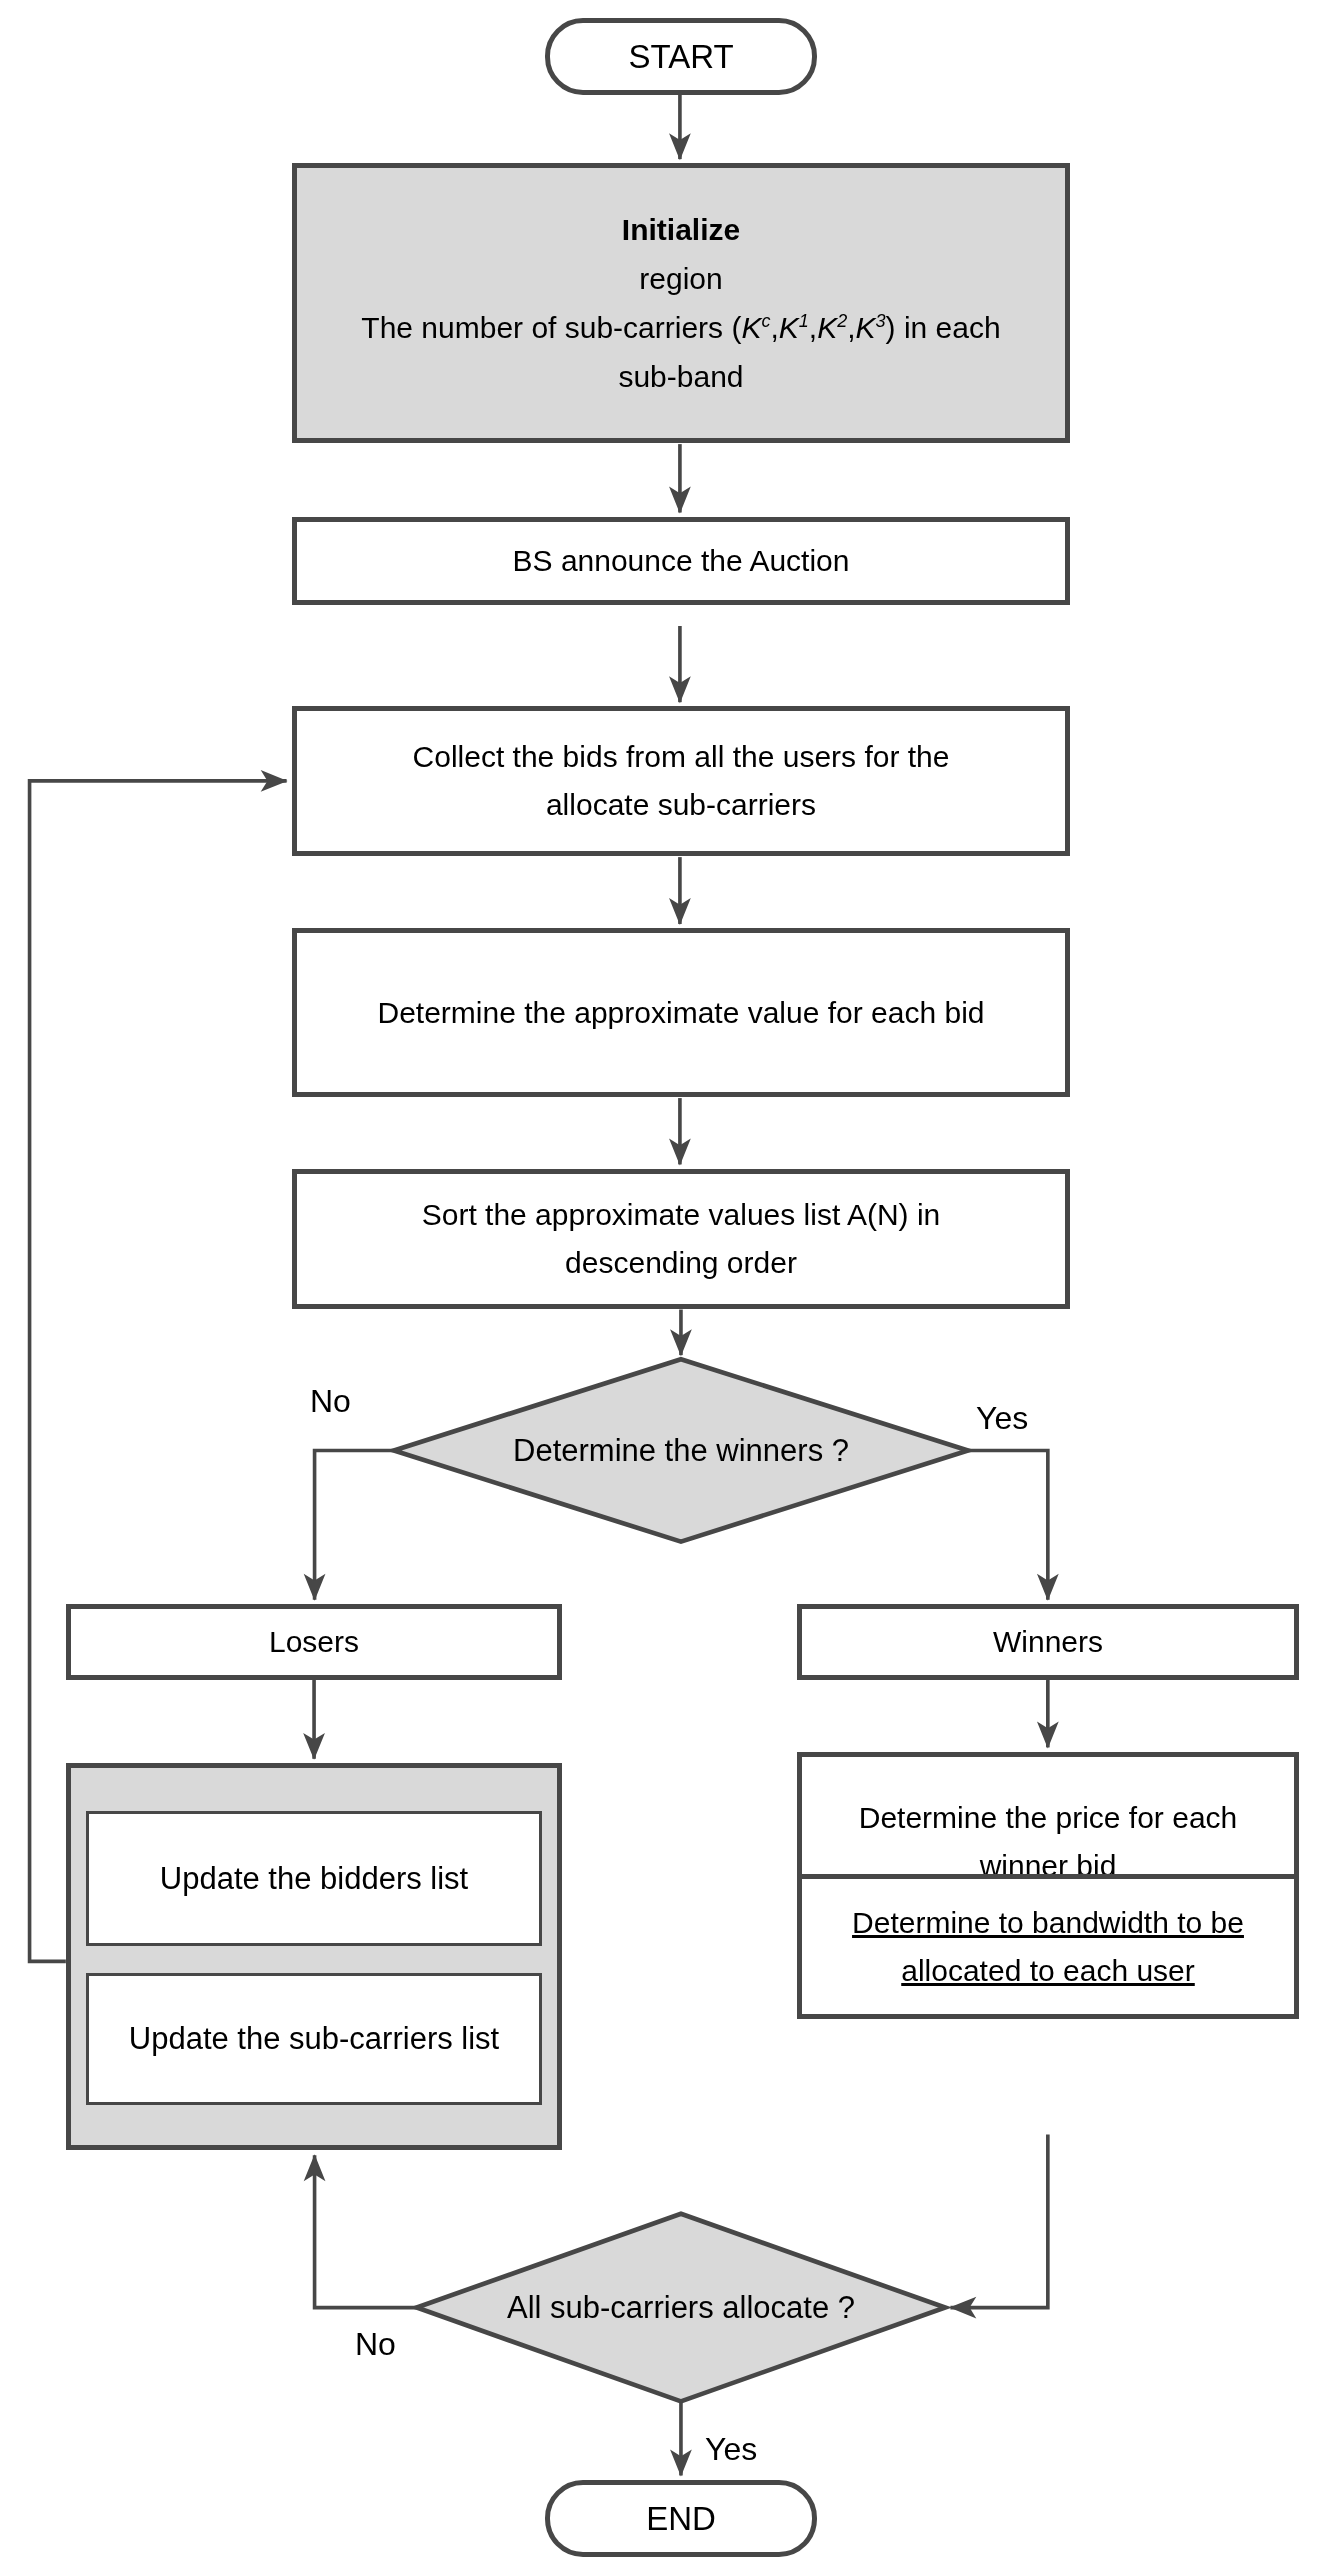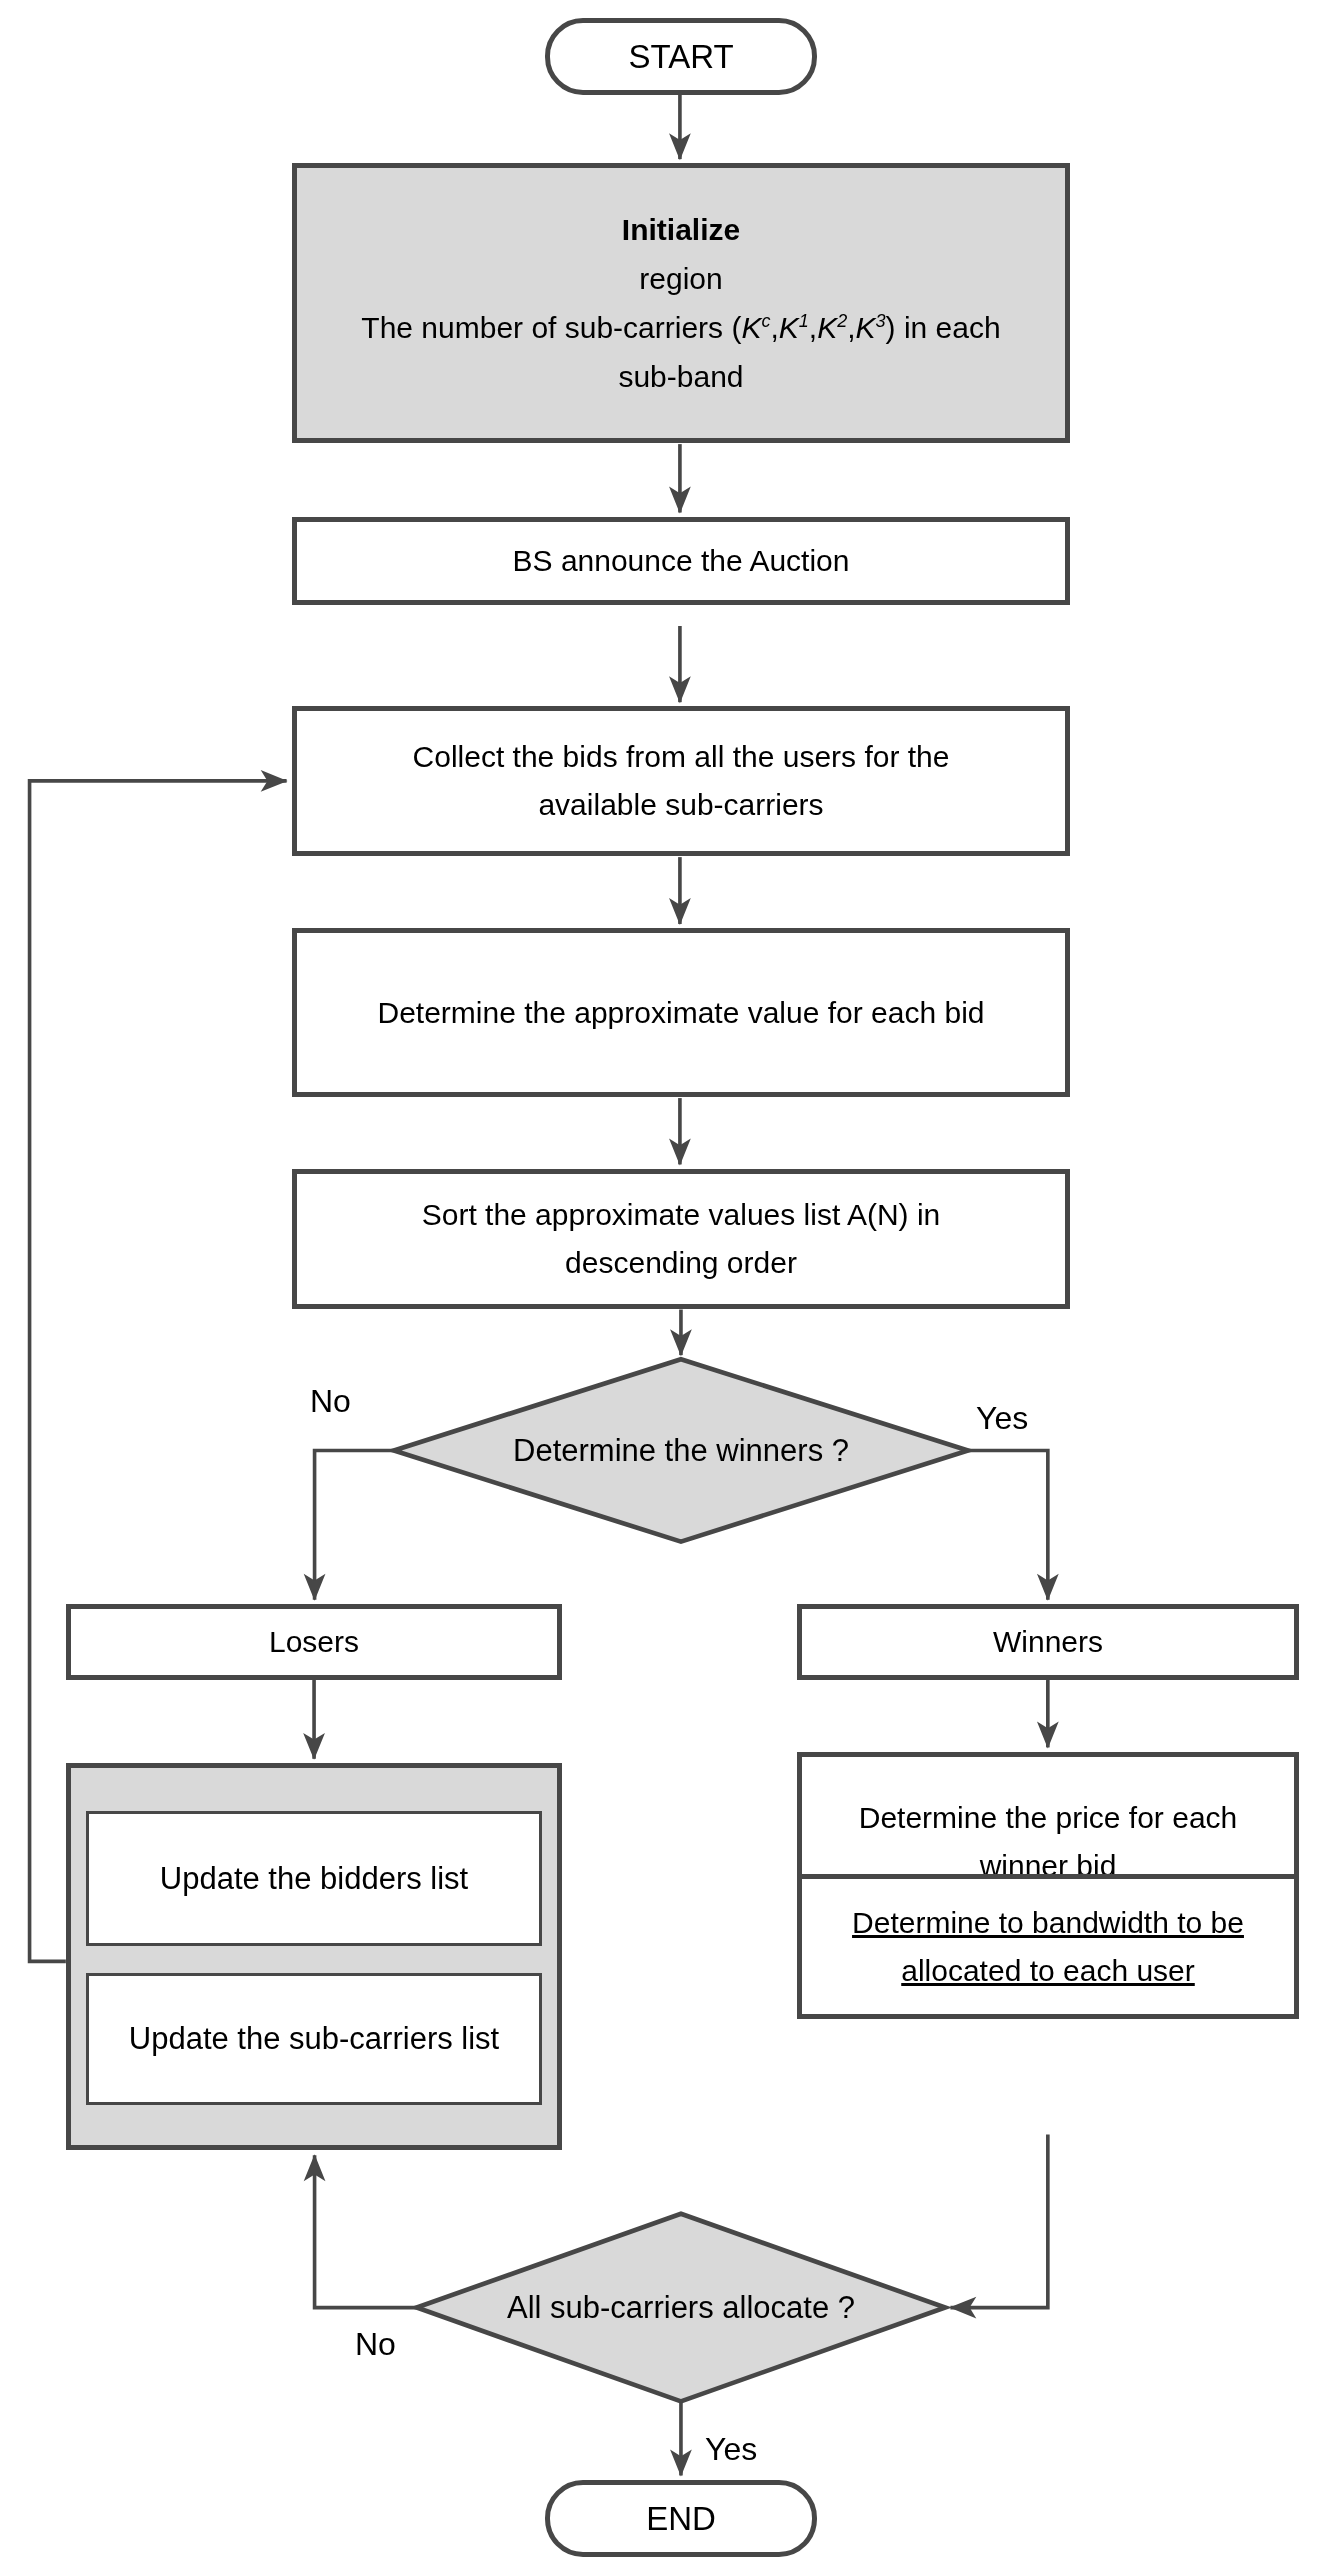--- a/index.html
+++ b/index.html
@@ -102,21 +102,21 @@
     <div class="rich-line"><span>The number of sub-carriers (</span><span style="font-style: italic;">K</span><sup>c</sup><span>,</span><span style="font-style: italic;">K</span><sup>1</sup><span>,</span><span style="font-style: italic;">K</span><sup>2</sup><span>,</span><span style="font-style: italic;">K</span><sup>3</sup><span>) in each</span></div>
     <div class="rich-line"><span>sub-band</span></div>
   </div>
 
   <div class="node" style="left:292px;top:517px;width:778px;height:88px;">
       <div class="line">BS announce the Auction</div>
     </div>
 
   <div class="node" style="left:292px;top:706px;width:778px;height:150px;">
       <div class="line">Collect the bids from all the users for the</div>
-      <div class="line">available sub-carriers</div>
+      <div class="line">allocate sub-carriers</div>
     </div>
 
   <div class="node" style="left:292px;top:928px;width:778px;height:169px;">
       <div class="line">Determine the approximate value for each bid</div>
     </div>
 
   <div class="node" style="left:292px;top:1169px;width:778px;height:140px;">
       <div class="line">Sort the approximate values list A(N) in</div>
       <div class="line">descending order</div>
     </div>

